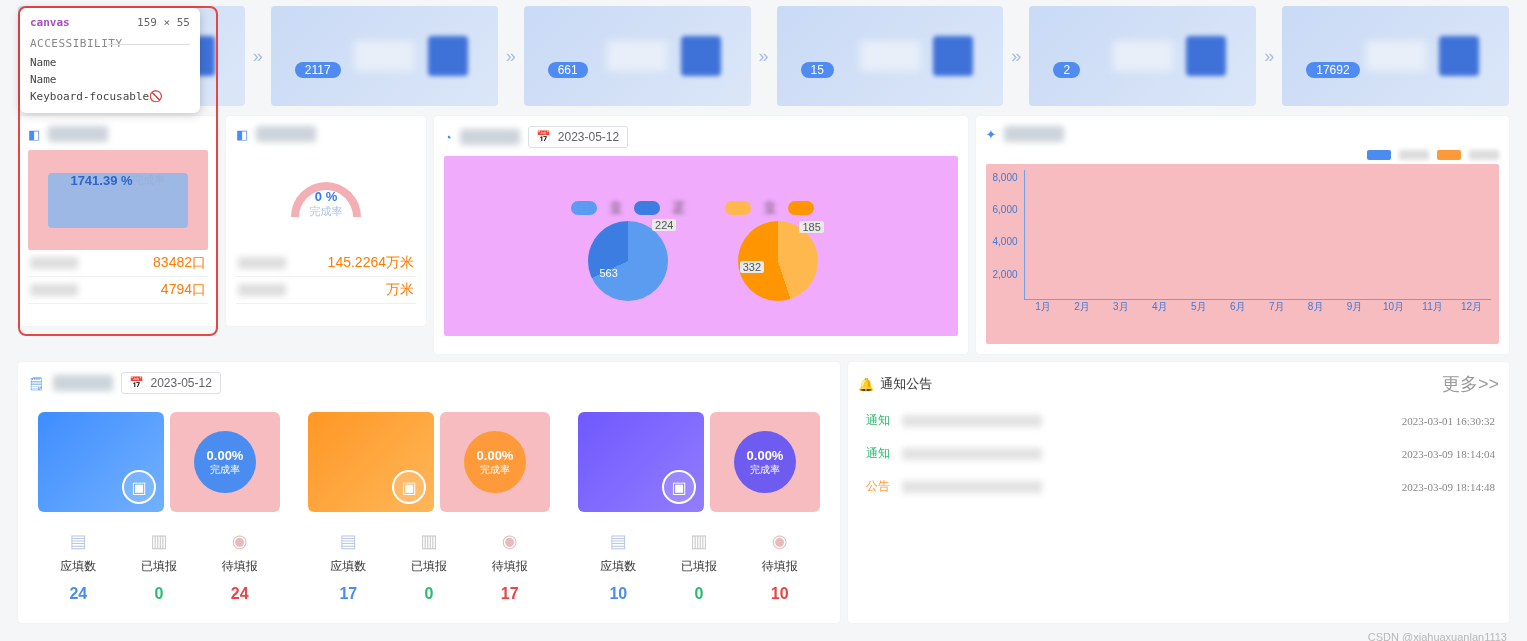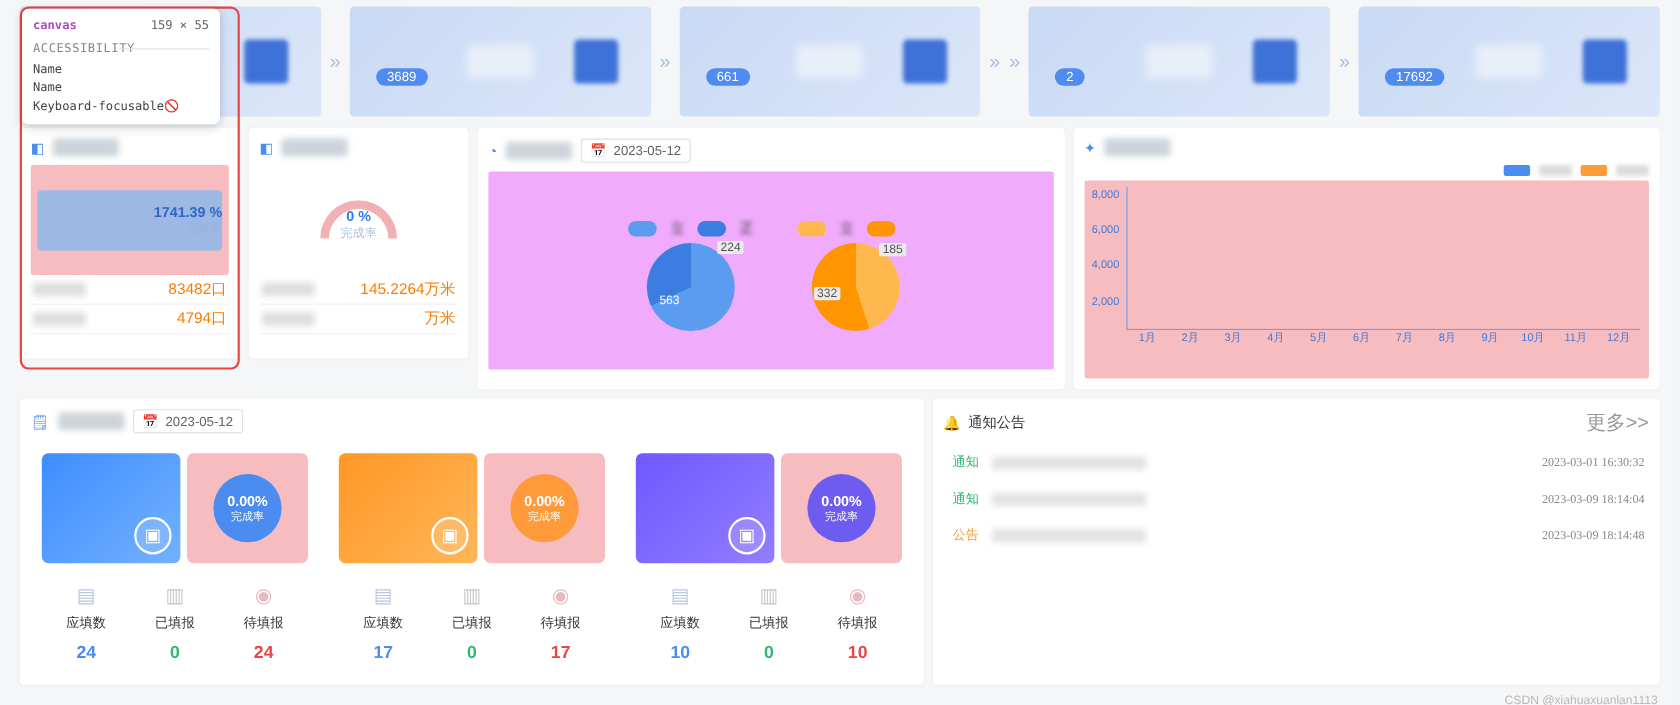--- a/index.html
+++ b/index.html
@@ -11,21 +11,21 @@
   .top-card .icon-stub { width: 40px; height: 40px; background: #3f72d8; border-radius: 4px; filter: blur(2px); position: absolute; right: 30px; }
   .top-sep { display: flex; align-items: center; color: #a7bce3; font-size: 18px; }
   .row { display: flex; gap: 8px; padding: 4px 18px; }
   .panel { background: #fff; border-radius: 4px; padding: 10px; box-shadow: 0 0 2px rgba(0,0,0,0.05); position: relative; }
   .panel-header { display: flex; align-items: center; gap: 8px; margin-bottom: 8px; font-size: 13px; }
   .panel-title-blur { filter: blur(3px); width: 60px; height: 16px; background: #ccd3da; border-radius: 2px; }
   .date-input { border: 1px solid #dcdfe6; border-radius: 3px; padding: 3px 8px; font-size: 12px; display: flex; align-items: center; gap: 6px; color: #606266; }
   
   .gauge-card { width: 200px; height: 210px; }
   .gauge-box { background: #f7bcc0; height: 100px; display: flex; align-items: center; justify-content: center; border-radius: 2px; }
-  .gauge-inner { width: 168px; height: 55px; background: #9db8e4; border-radius: 4px; display: flex; flex-direction: column; align-items: flex-end; justify-content: center; color: #2f66c5; font-size: 13px; font-weight: bold; }
+  .gauge-inner { width: 140px; height: 55px; background: #9db8e4; border-radius: 4px; display: flex; align-items: flex-start; justify-content: center; color: #2f66c5; font-size: 13px; font-weight: bold; }
   .gauge-sub { color: #9ab0d9; font-size: 11px; font-weight: normal; }
   .gauge-stat { display: flex; justify-content: space-between; align-items: center; padding: 4px 2px; border-bottom: 1px solid #f0f0f0; }
   .gauge-stat .lbl { filter: blur(3px); width: 48px; height: 12px; background: #ddd; }
   .gauge-stat .val { color: #ff7a00; font-size: 14px; }
   .gauge-simple { background: #fff; height: 100px; display: flex; align-items: center; justify-content: center; flex-direction: column; }
   .arc { width: 70px; height: 35px; border-top-left-radius: 70px; border-top-right-radius: 70px; border: 8px solid #f3b0b4; border-bottom: none; }
   .arc-text { color: #2f7af5; font-size: 13px; font-weight: bold; margin-top: -28px; }
   .arc-sub { color: #aac0e5; font-size: 11px; }
   
   .pie-panel { flex: 1; }
@@ -112,30 +112,35 @@
 
 <div class="top-cards">
   <div class="top-card">
     <div class="blur"></div>
       <span class="badge">4</span>
       <div class="icon-stub"></div>
   </div>
   <div class="top-sep">»</div>
   <div class="top-card">
     <div class="blur"></div>
-      <span class="badge">3689</span>
+      <span class="badge">2117</span>
       <div class="icon-stub"></div>
   </div>
   <div class="top-sep">»</div>
   <div class="top-card">
     <div class="blur"></div>
       <span class="badge">661</span>
       <div class="icon-stub"></div>
   </div>
   <div class="top-sep">»</div>
+  <div class="top-card">
+    <div class="blur"></div>
+      <span class="badge">15</span>
+      <div class="icon-stub"></div>
+  </div>
   <div class="top-sep">»</div>
   <div class="top-card">
     <div class="blur"></div>
       <span class="badge">2</span>
       <div class="icon-stub"></div>
   </div>
   <div class="top-sep">»</div>
   <div class="top-card">
     <div class="blur"></div>
       <span class="badge">17692</span>

